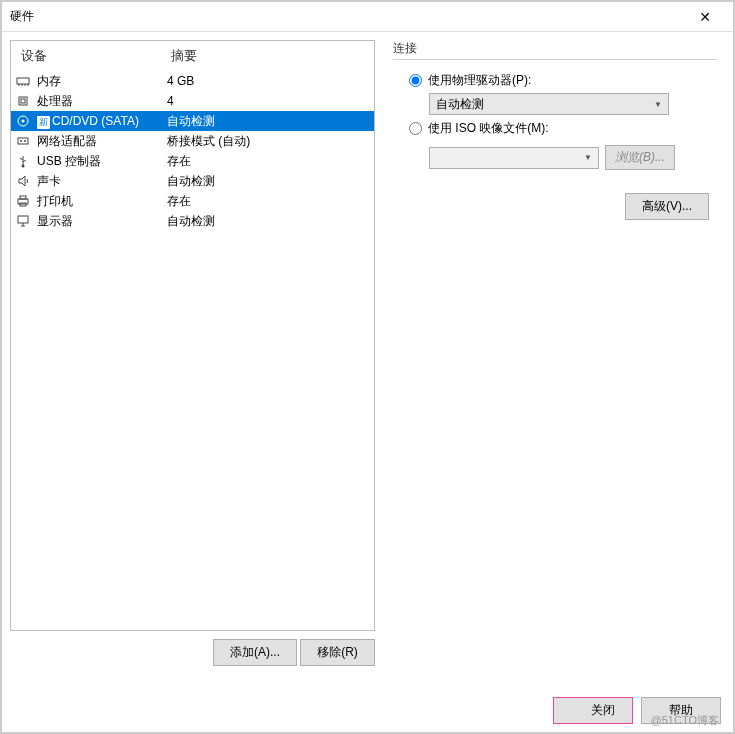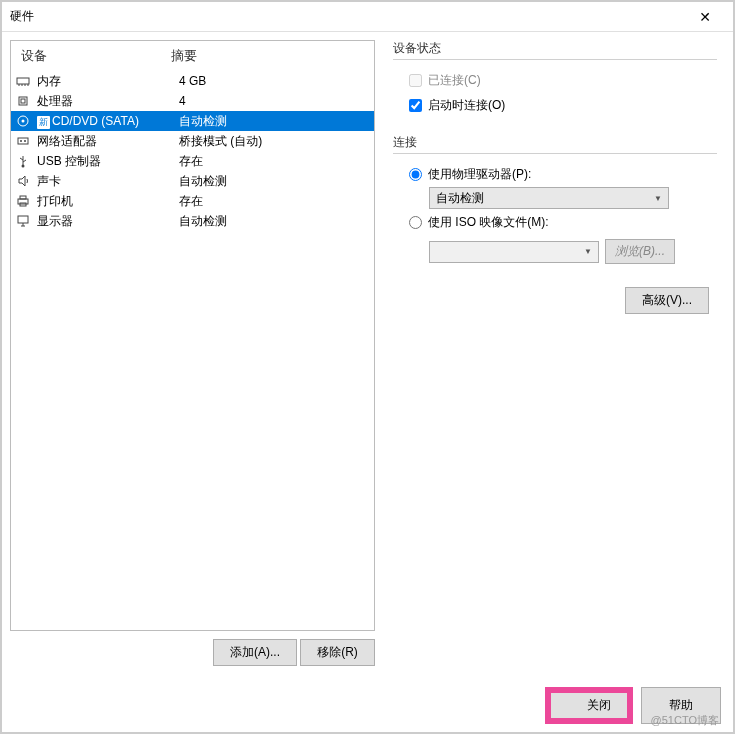--- a/index.html
+++ b/index.html
@@ -10,21 +10,21 @@
     .titlebar .close { width: 40px; height: 28px; display: flex; align-items: center; justify-content: center; cursor: pointer; font-size: 14px; }
     .content { display: flex; height: 650px; padding: 8px; gap: 10px; }
     .left-panel { width: 365px; display: flex; flex-direction: column; }
     .device-list { border: 1px solid #bcbcbc; flex: 1; background: #fff; }
     .device-header { display: flex; padding: 6px 10px; font-size: 13px; color: #333; }
     .col-device { width: 150px; }
     .col-summary { flex: 1; }
     .device-row { display: flex; align-items: center; padding: 2px 4px; font-size: 12px; height: 20px; justify-content: flex-end; }
     .device-row .icon { width: 16px; height: 14px; margin-right: 6px; display: flex; align-items: center; justify-content: center; font-size: 10px; color: #444; }
     .device-row .name { width: 130px; }
-    .device-row .summary { flex: 1; margin-left: 12px; }
+    .device-row .summary { flex: 1; }
     .device-row.selected { background: #0078d7; color: #fff; }
     .device-row.selected .icon { color: #fff; }
     .new-badge { background: #fff; color: #0078d7; font-size: 9px; padding: 0 2px; margin-right: 2px; display: inline-block; border-radius: 1px; }
     .device-row.selected .new-badge { background: #fff; color: #0078d7; }
     .left-buttons { display: flex; justify-content: flex-end; gap: 3px; padding: 8px 0; }
     .btn { background: #e1e1e1; border: 1px solid #adadad; padding: 4px 16px; font-size: 12px; cursor: pointer; min-width: 75px; text-align: center; }
     .btn-disabled { color: #888; }
     .right-panel { flex: 1; padding: 0 8px; }
     .group { margin-bottom: 16px; }
     .group-title { font-size: 12px; color: #333; margin-bottom: 8px; border-bottom: 1px solid #d0d0d0; padding-bottom: 2px; }
@@ -33,21 +33,21 @@
     .checkbox-row.disabled { color: #888; }
     .dropdown { width: 240px; margin-left: 36px; height: 22px; border: 1px solid #adadad; background: #e8e8e8; padding: 2px 6px; font-size: 12px; display: flex; align-items: center; justify-content: space-between; }
     .dropdown.disabled { background: #f0f0f0; color: #888; }
     .dropdown .arrow { font-size: 8px; color: #555; }
     .iso-row { display: flex; align-items: center; margin-left: 36px; gap: 6px; margin-top: 4px; }
     .iso-row .dropdown { margin-left: 0; width: 170px; }
     .iso-row .btn { min-width: 70px; padding: 3px 8px; font-style: italic; }
     .advanced-row { display: flex; justify-content: flex-end; margin-top: 23px; padding-right: 8px; }
     .footer { position: absolute; bottom: 8px; right: 12px; display: flex; gap: 8px; }
     .footer .btn { min-width: 80px; background: #e1e1e1; }
-    .footer .btn.primary { border: 6px solid #ec4899; padding-left: 36px; }
+    .footer .btn.primary { border: 1px solid #ec4899; padding-left: 36px; }
     .watermark { position: absolute; bottom: 4px; right: 14px; color: #999; font-size: 11px; pointer-events: none; }
     svg { display: block; }
   </style>
 </head>
 <body>
 
 <div class="window">
   <div class="titlebar">
     <span class="title">硬件</span>
     <span class="close">✕</span>
@@ -157,31 +157,20 @@
         </div>
       </div>
 
       <div class="left-buttons">
         <button class="btn">添加(A)...</button>
         <button class="btn">移除(R)</button>
       </div>
     </div>
 
     <div class="right-panel">
-      <div class="group">
-        <div class="group-title">设备状态</div>
-        <label class="checkbox-row disabled">
-          <input type="checkbox" disabled="" style="">
-          <span>已连接(C)</span>
-        </label>
-        <label class="checkbox-row">
-          <input type="checkbox" checked="" style="">
-          <span>启动时连接(O)</span>
-        </label>
-      </div>
 
       <div class="group">
         <div class="group-title">连接</div>
         <label class="radio-row">
           <input type="radio" name="conn" checked="" style="">
           <span>使用物理驱动器(P):</span>
         </label>
         <div class="dropdown">
           <span>自动检测</span>
           <span class="arrow">▼</span>

